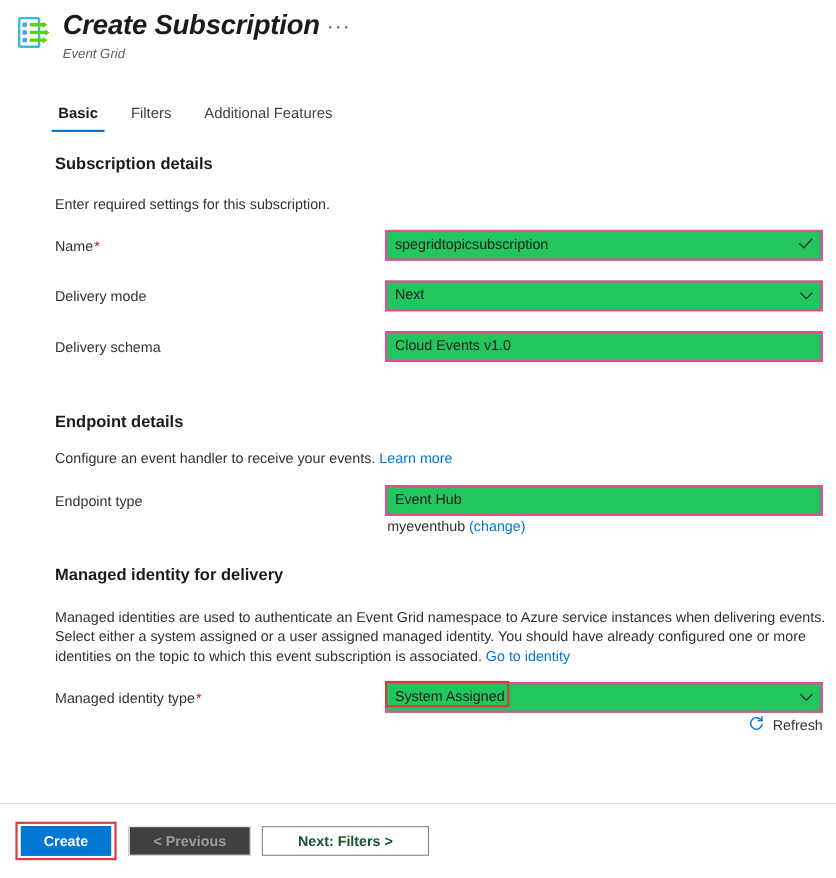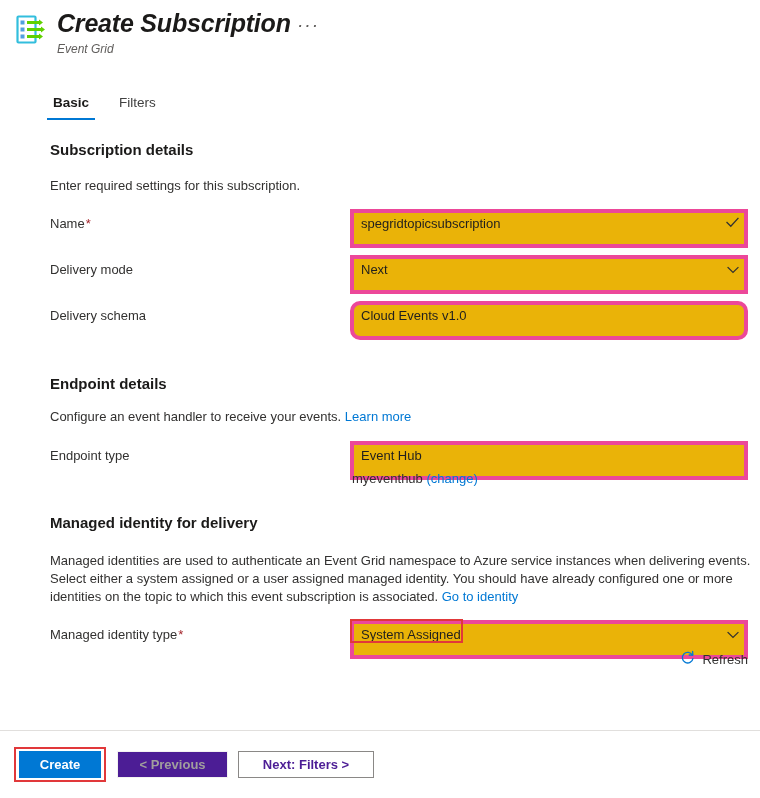--- a/index.html
+++ b/index.html
@@ -134,24 +134,24 @@
     color: #0078d4;
     text-decoration: none;
     cursor: pointer;
   }
 
   
   .ctl {
     position: absolute;
     left: 350px;
     width: 398px;
-    height: 39px;
+    height: 28px;
     box-sizing: border-box;
-    border: 4px solid #ec4899;
-    background: #eab308;
+    border: 2px solid #ec4899;
+    background: #22c55e;
     font-family: "Liberation Sans", sans-serif;
     font-size: 13px;
     color: #201f1e;
     line-height: 22px;
     padding: 0 28px 0 7px;
     white-space: nowrap;
     overflow: hidden;
     text-overflow: ellipsis;
     cursor: text;
   }
@@ -236,31 +236,31 @@
     top: 751px;
     width: 82px;
     background: #0078d4;
     color: #ffffff;
     border-color: #0078d4;
   }
   .btn-disabled {
     left: 117px;
     top: 751px;
     width: 111px;
-    background: #4c1d95;
+    background: #404040;
     color: #a19f9d;
     border-color: #f3f2f1;
     cursor: default;
   }
   .btn-default {
     left: 238px;
     top: 751px;
-    width: 136px;
+    width: 152px;
     background: #ffffff;
-    color: #4c1d95;
+    color: #14532d;
     border-color: #8a8886;
   }
 </style>
 </head>
 <body>
 
 <div class="page-header">
 
   <span class="header-icon">
     <svg width="32" height="34" viewBox="0 0 32 34" xmlns="http://www.w3.org/2000/svg">
@@ -279,20 +279,21 @@
     <div class="header-title">Create Subscription</div>
     <div class="header-subtitle">Event Grid</div>
   </div>
 
   <div class="header-ellipsis">···</div>
 </div>
 
 <div class="tabs">
   <div class="tab active">Basic</div>
   <div class="tab">Filters</div>
+  <div class="tab">Additional Features</div>
 </div>
 
 <div class="form-body">
 
   <div class="section-title" style="top:8px;">Subscription details</div>
 
   <div class="section-desc" style="top:45px;">Enter required settings for this subscription.</div>
 
   <div class="field-label" style="top:83px;">
     <span>Name</span><span class="req">*</span>
@@ -306,21 +307,21 @@
 
   <div class="field-label" style="top:129px;">Delivery mode</div>
   <div class="ctl select" style="top:123px;">Next</div>
   <span class="ctl-chevron" style="left:727px; top:130px;">
     <svg width="12" height="12" viewBox="0 0 12 12" xmlns="http://www.w3.org/2000/svg">
       <path d="M1 3.5 L6 8.5 L11 3.5" stroke="#323130" stroke-width="1.2" fill="none" stroke-linecap="square"></path>
     </svg>
   </span>
 
   <div class="field-label" style="top:175px;">Delivery schema</div>
-  <div class="ctl" style="top:169px;border-radius:10px;">Cloud Events v1.0</div>
+  <div class="ctl" style="top:169px;">Cloud Events v1.0</div>
 
   <div class="section-title" style="top:242px;">Endpoint details</div>
 
   <div class="section-desc" style="top:276px;">
     <span>Configure an event handler to receive your events.</span>
     <a class="link">Learn more</a>
   </div>
 
   <div class="field-label" style="top:315px;">Endpoint type</div>
   <div class="ctl" style="top:309px;">Event Hub</div>

